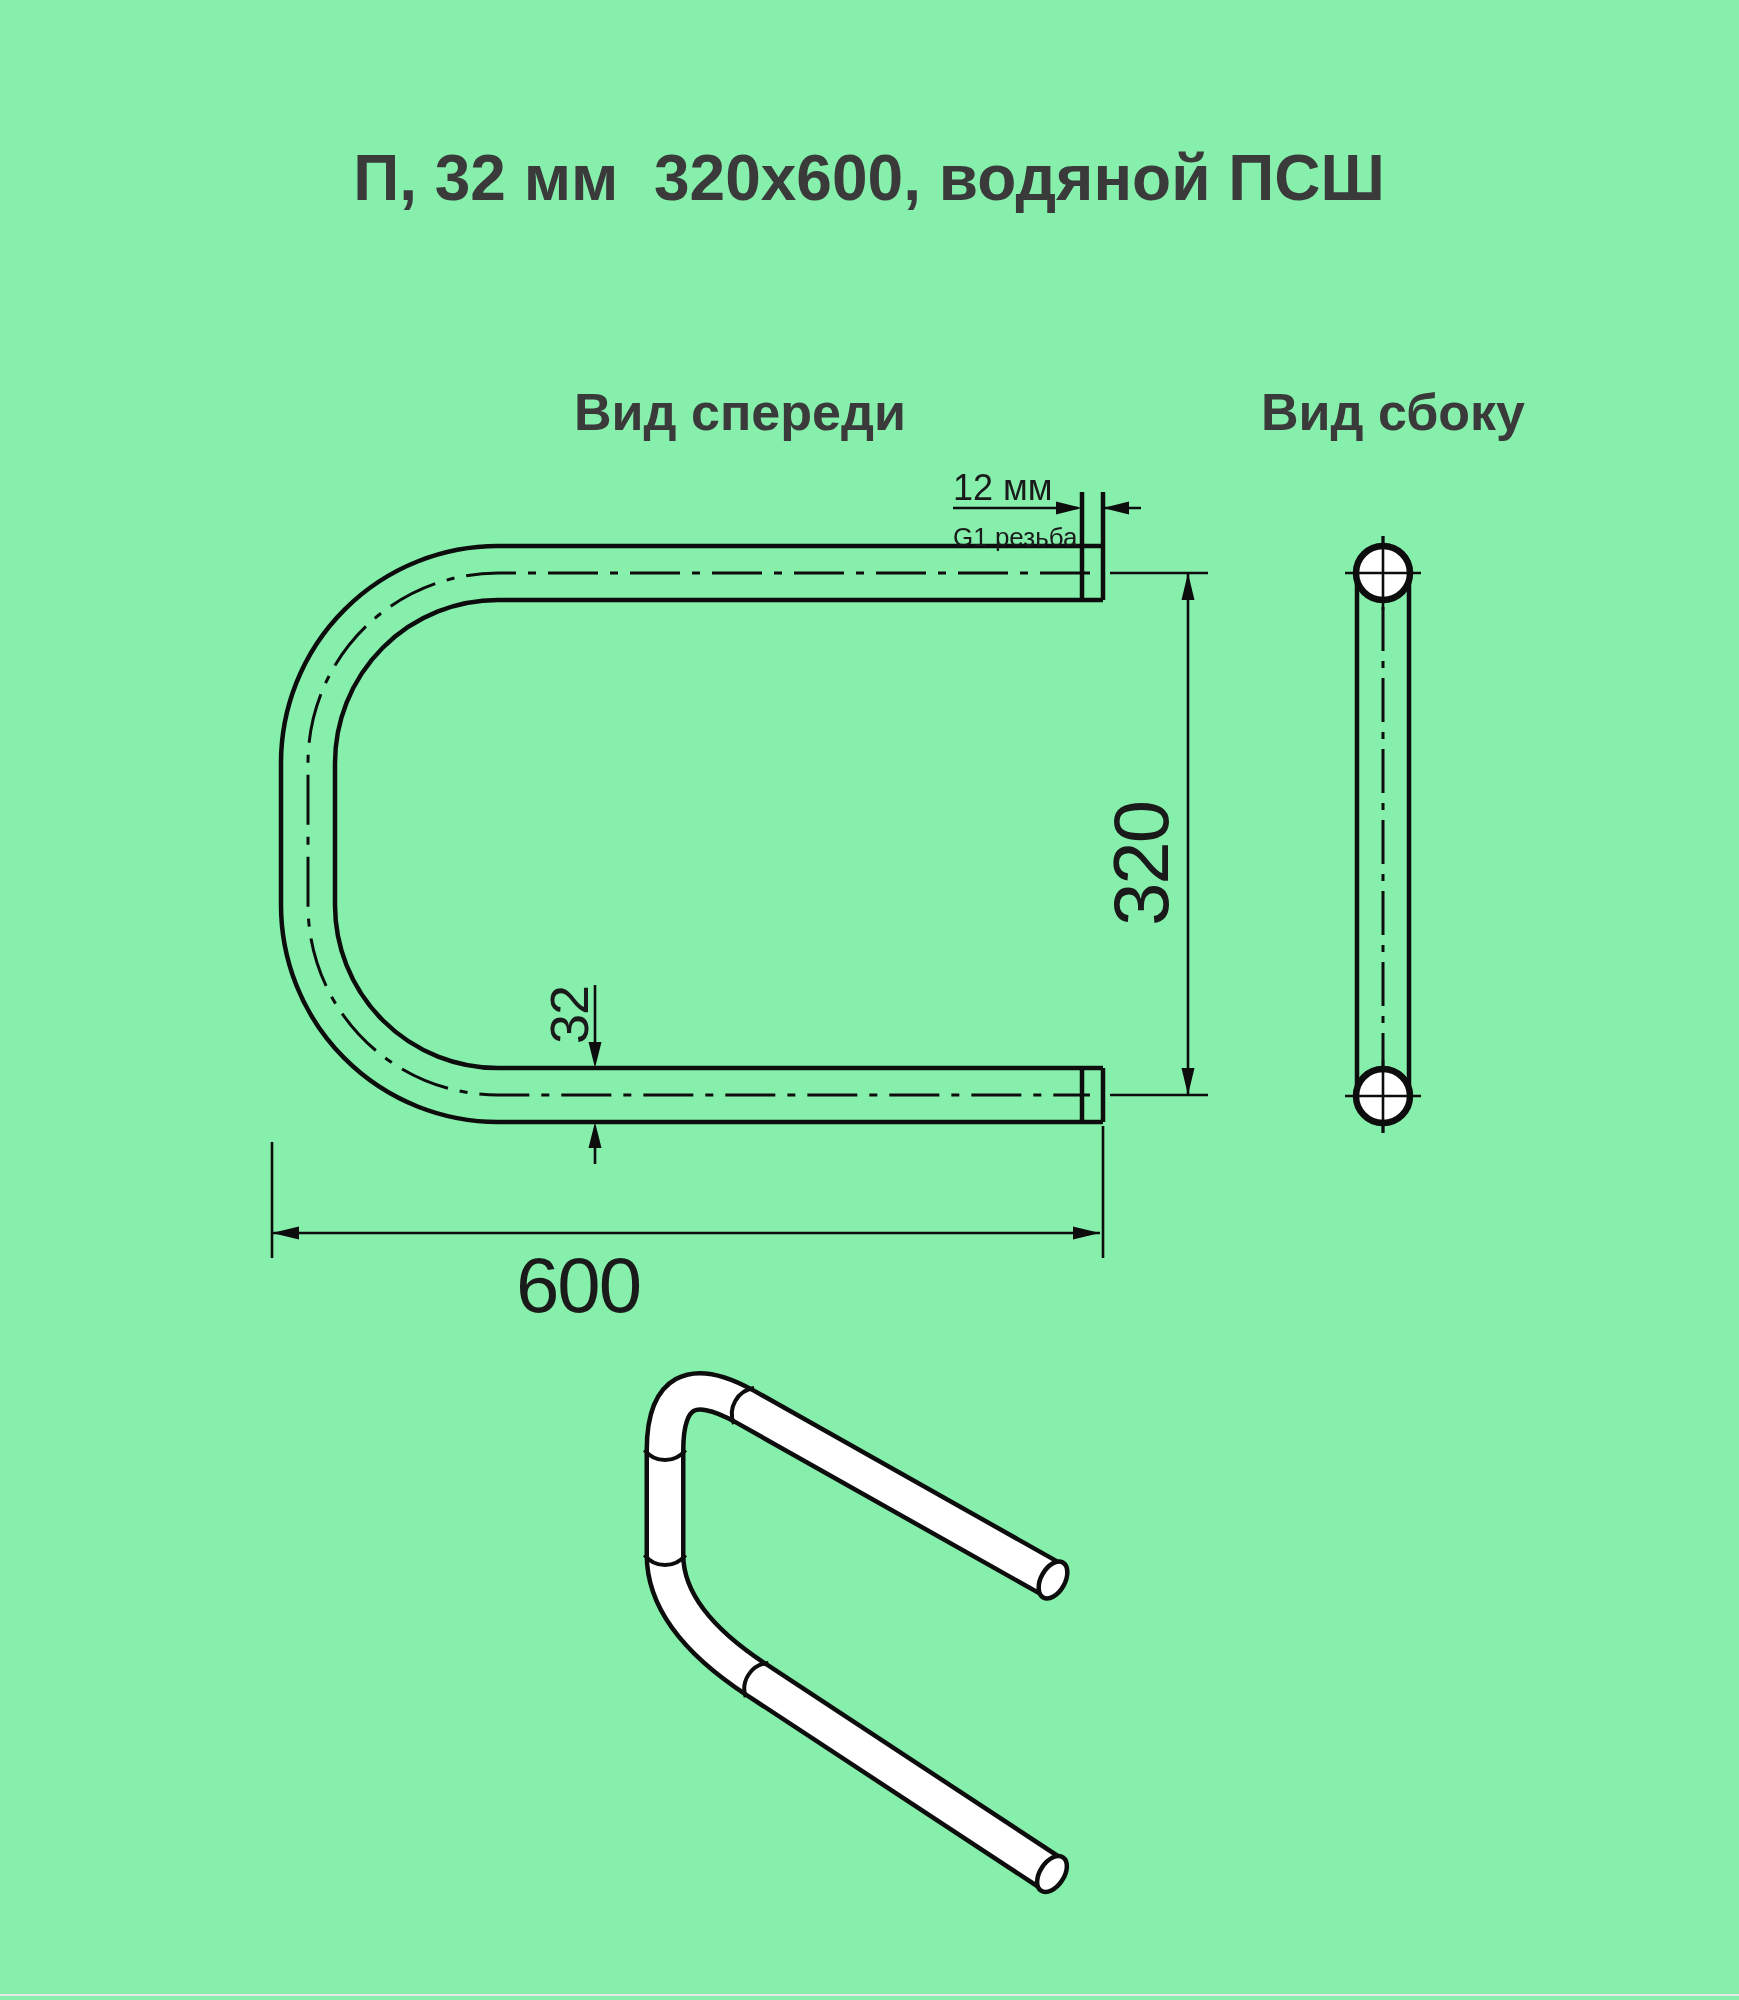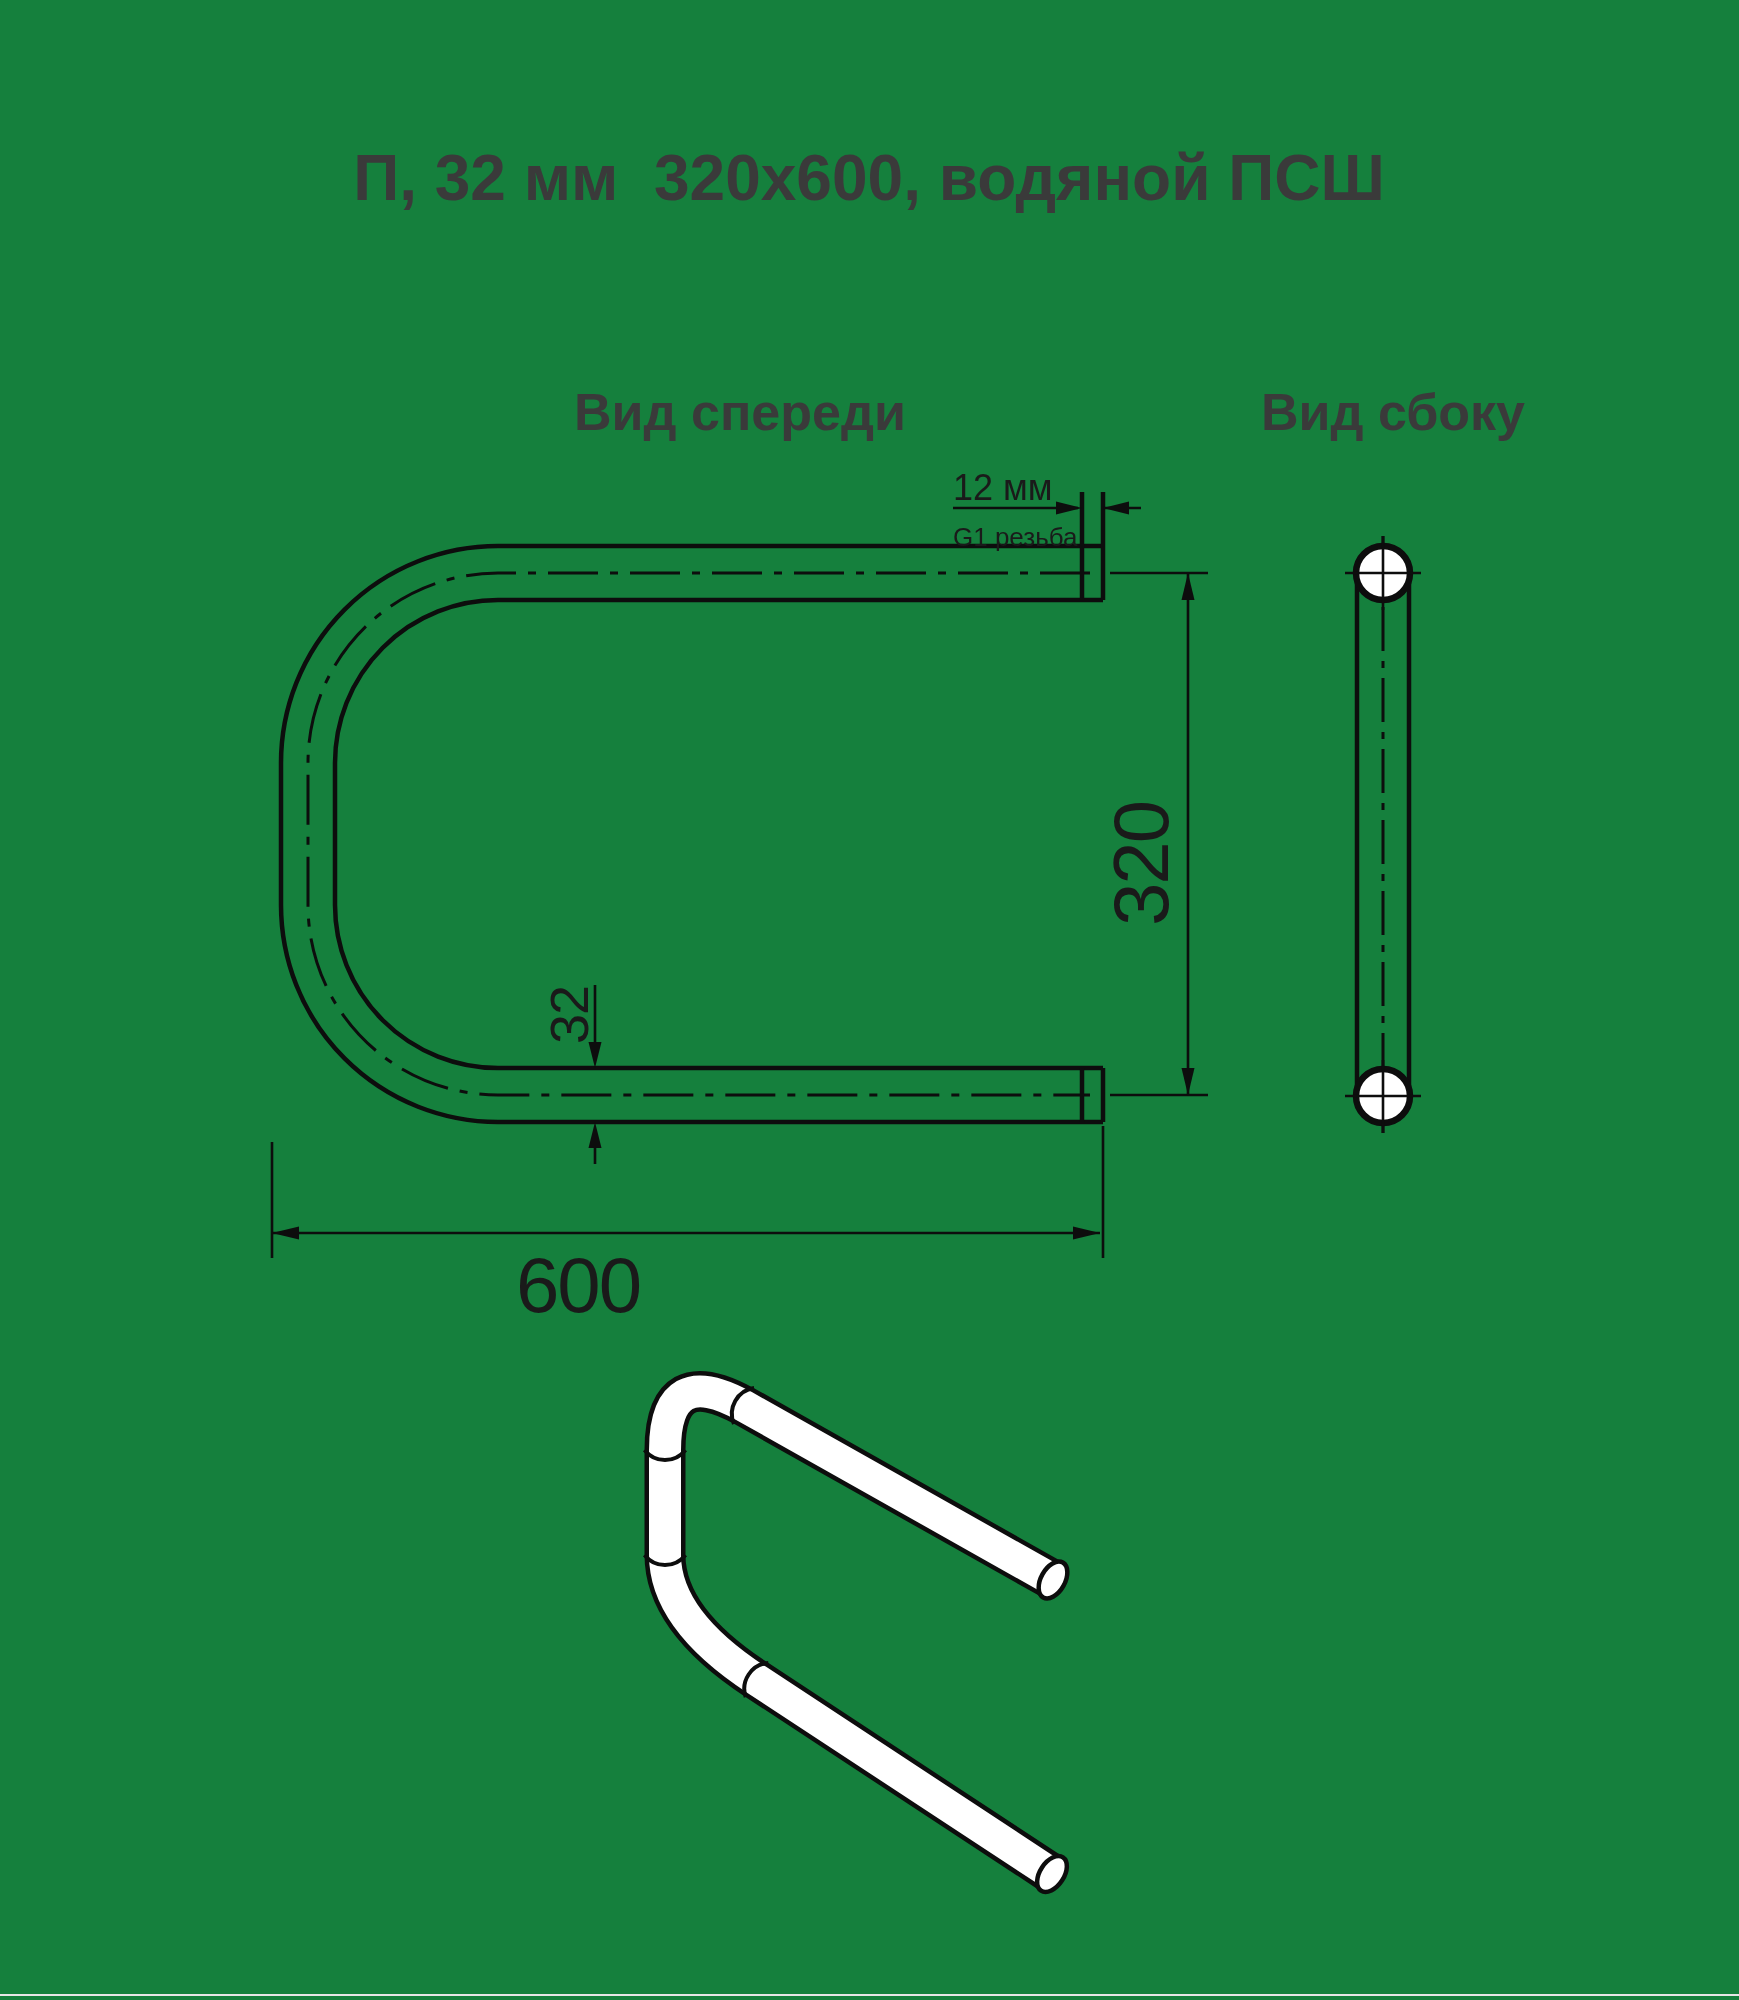--- a/index.html
+++ b/index.html
@@ -1,20 +1,20 @@
 <!DOCTYPE html>
 <html><head>
 <meta charset="utf-8">
 <style>
   html, body { margin: 0; padding: 0; background: #ffffff; }
   .page {
     position: relative;
     width: 1739px;
     height: 2000px;
-    background: #15803d;
+    background: #86efac;
     font-family: "Liberation Sans", sans-serif;
     overflow: hidden;
   }
   svg { position: absolute; left: 0; top: 0; }
   .heading {
     font-family: "Liberation Sans", sans-serif;
     font-weight: 700;
     fill: #3a3a3a;
     white-space: pre;
   }

